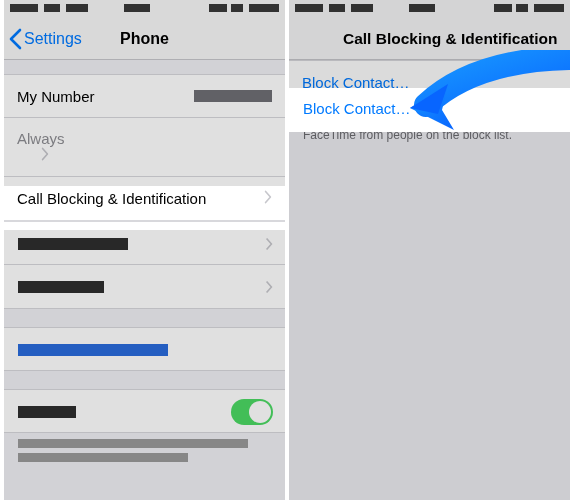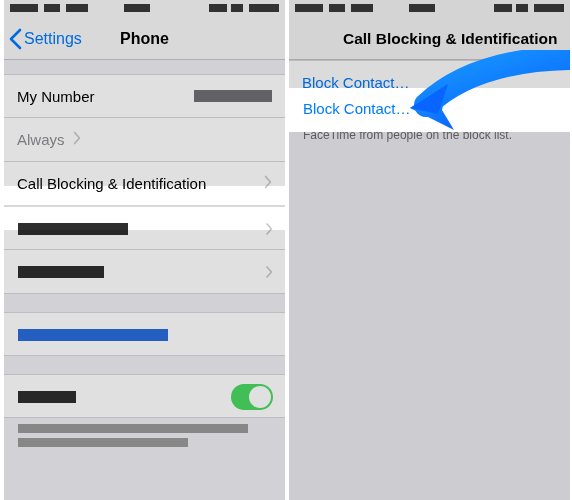--- a/index.html
+++ b/index.html
@@ -32,21 +32,21 @@
   .phone-right .nav-title { left: 54px; font-size: 15.5px; }
 
   
   .section-header { padding: 18px 14px 6px 14px; font-size: 12px; color: #6d6d72; text-transform: uppercase; letter-spacing: .3px; }
   .section-header.tight { padding-top: 10px; }
 
   
   .cell { position: relative; background: #fff; border-top: 1px solid #d8d8dc; border-bottom: 1px solid #d8d8dc; padding: 12px 13px; display:flex; align-items:center; justify-content:space-between; min-height:44px; }
   .cell + .cell { border-top: none; }
   .cell .label { font-size: 15px; color: #000; }
-  .cell .value { font-size: 15px; color: #8e8e93; display:flex; align-items:center; }
+  .cell .value { font-size: 15px; color: #8e8e93; display:flex; align-items:center;flex-direction:column; }
   .cell .chev  { margin-left: 8px; }
   .cell .chev svg { width: 8px; height: 14px; }
   .cell.link .label { color: #007aff; }
 
   
   .cell.highlight { background: #ffffff; }
 
   
   .footer-note { padding: 7px 14px 10px 14px; font-size: 12px; color: #6d6d72; line-height: 1.35; background: #efeff4; }
 

